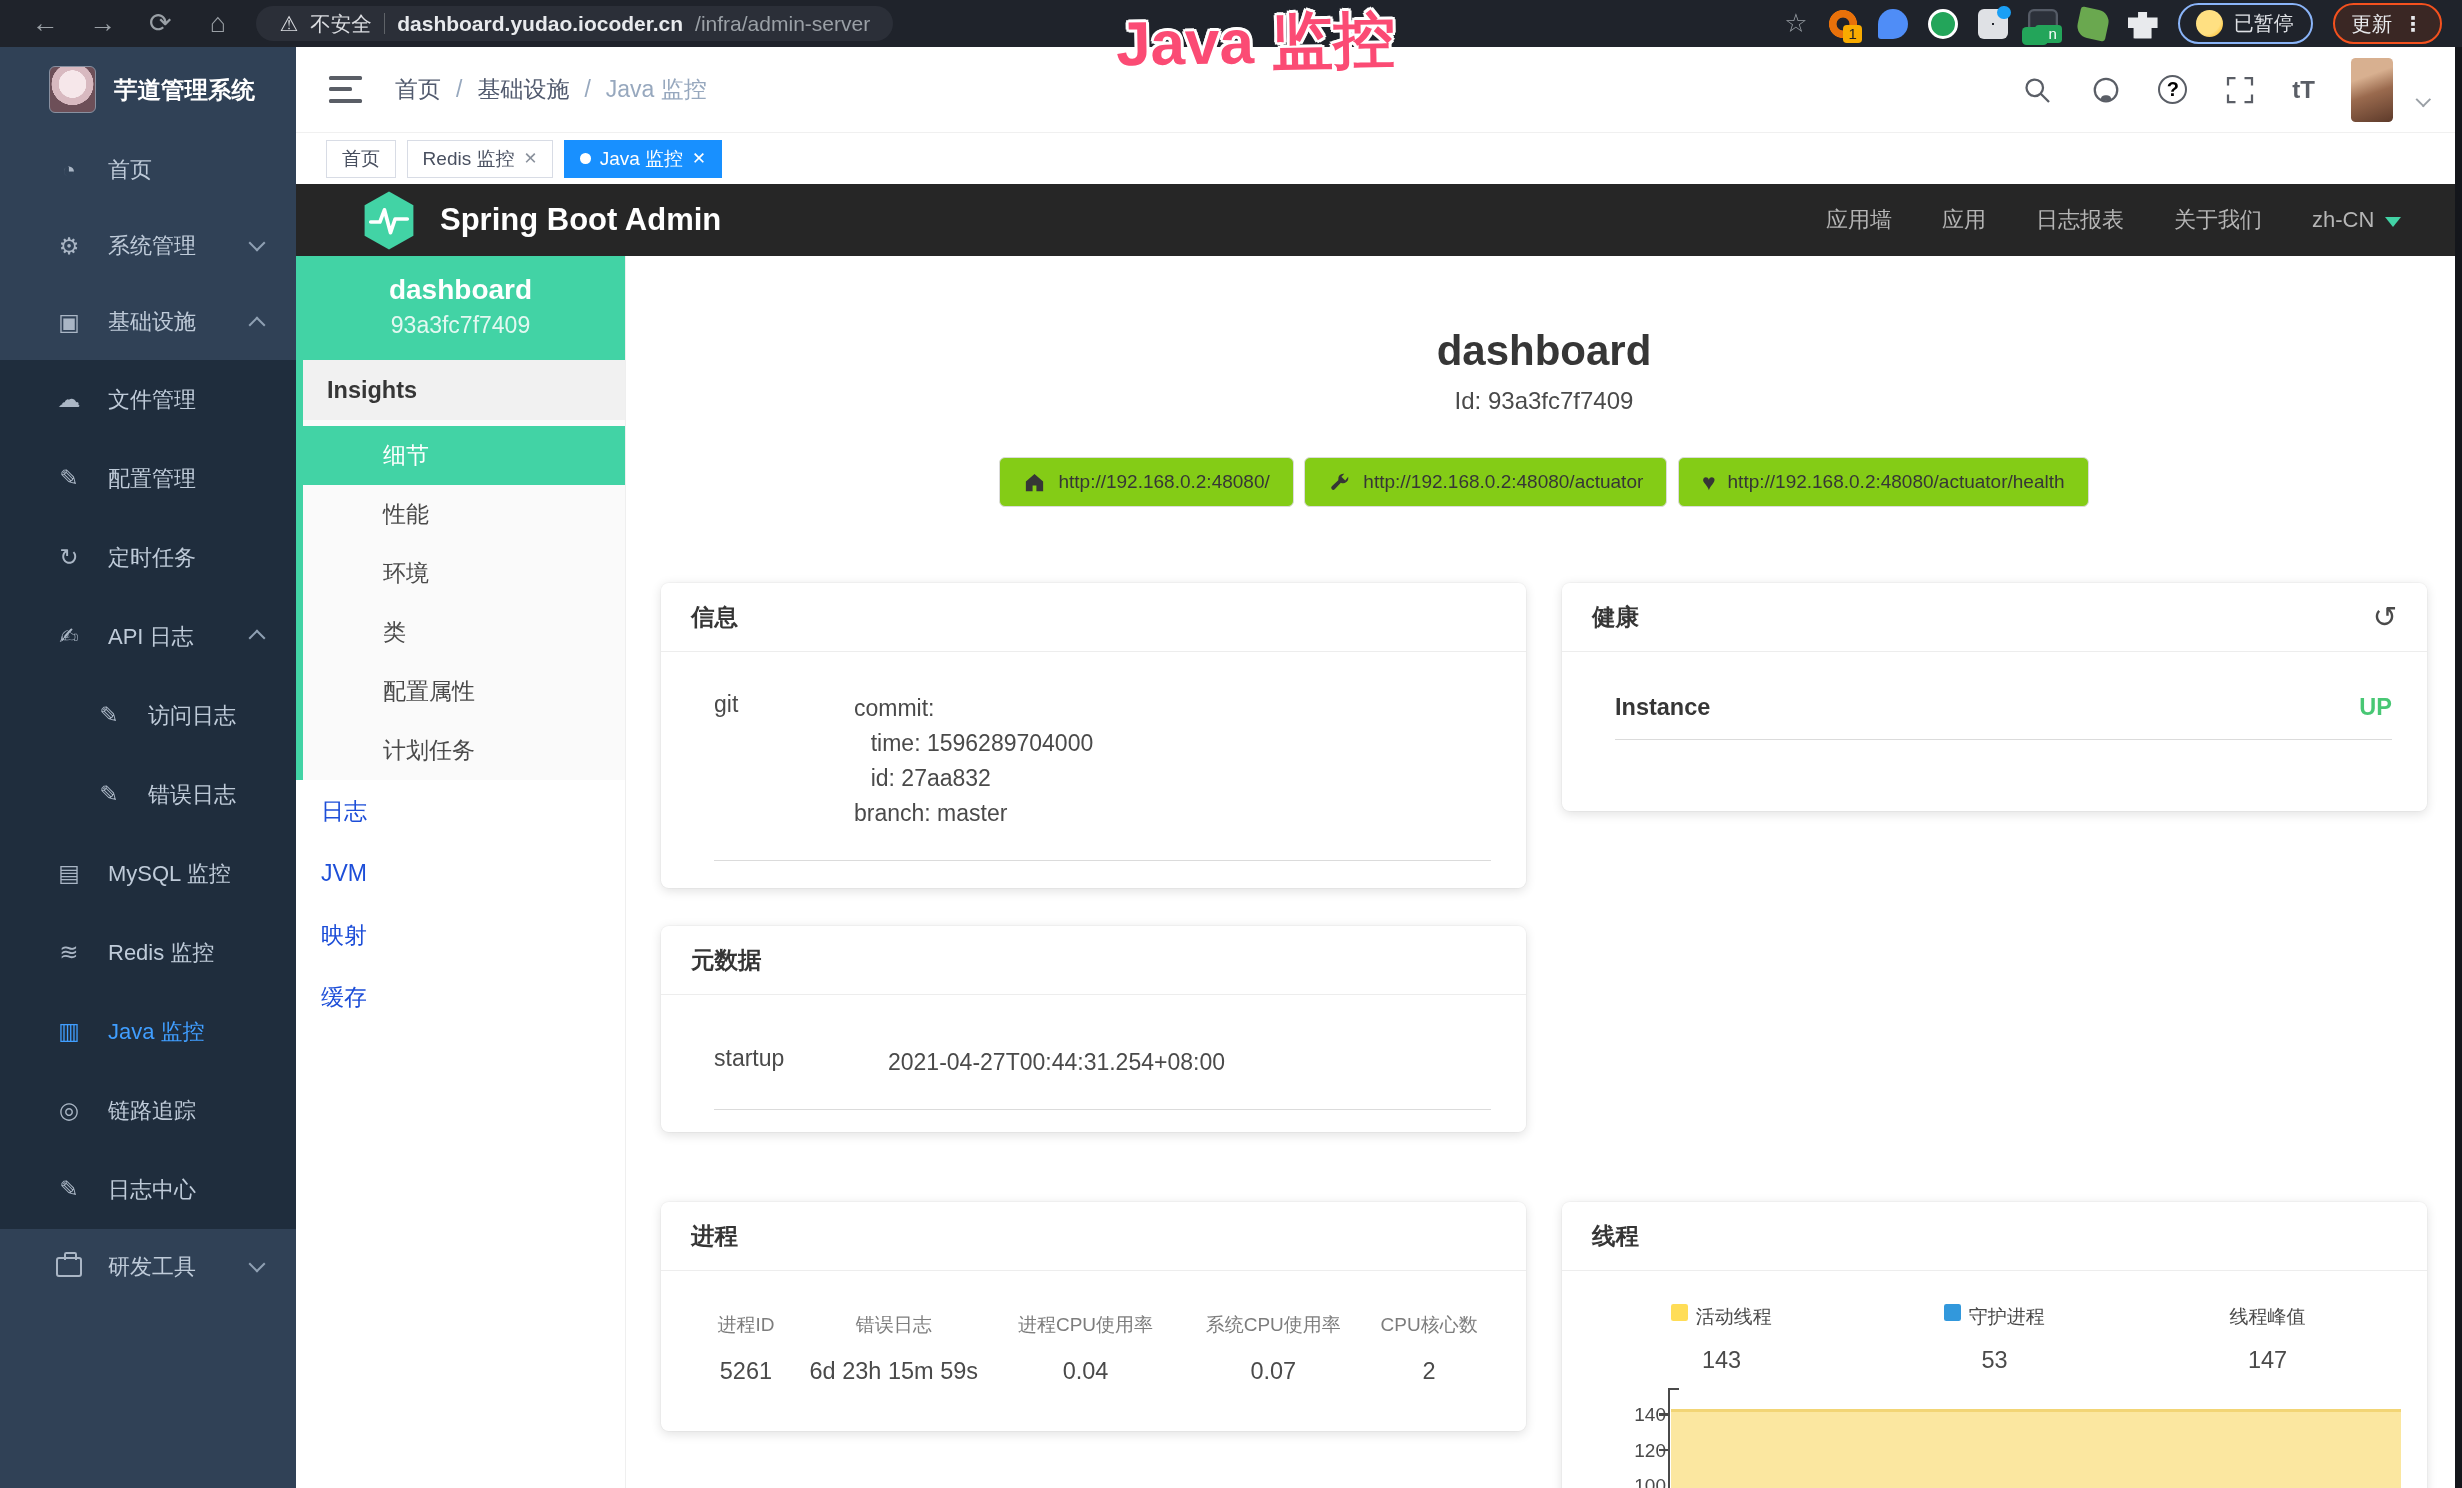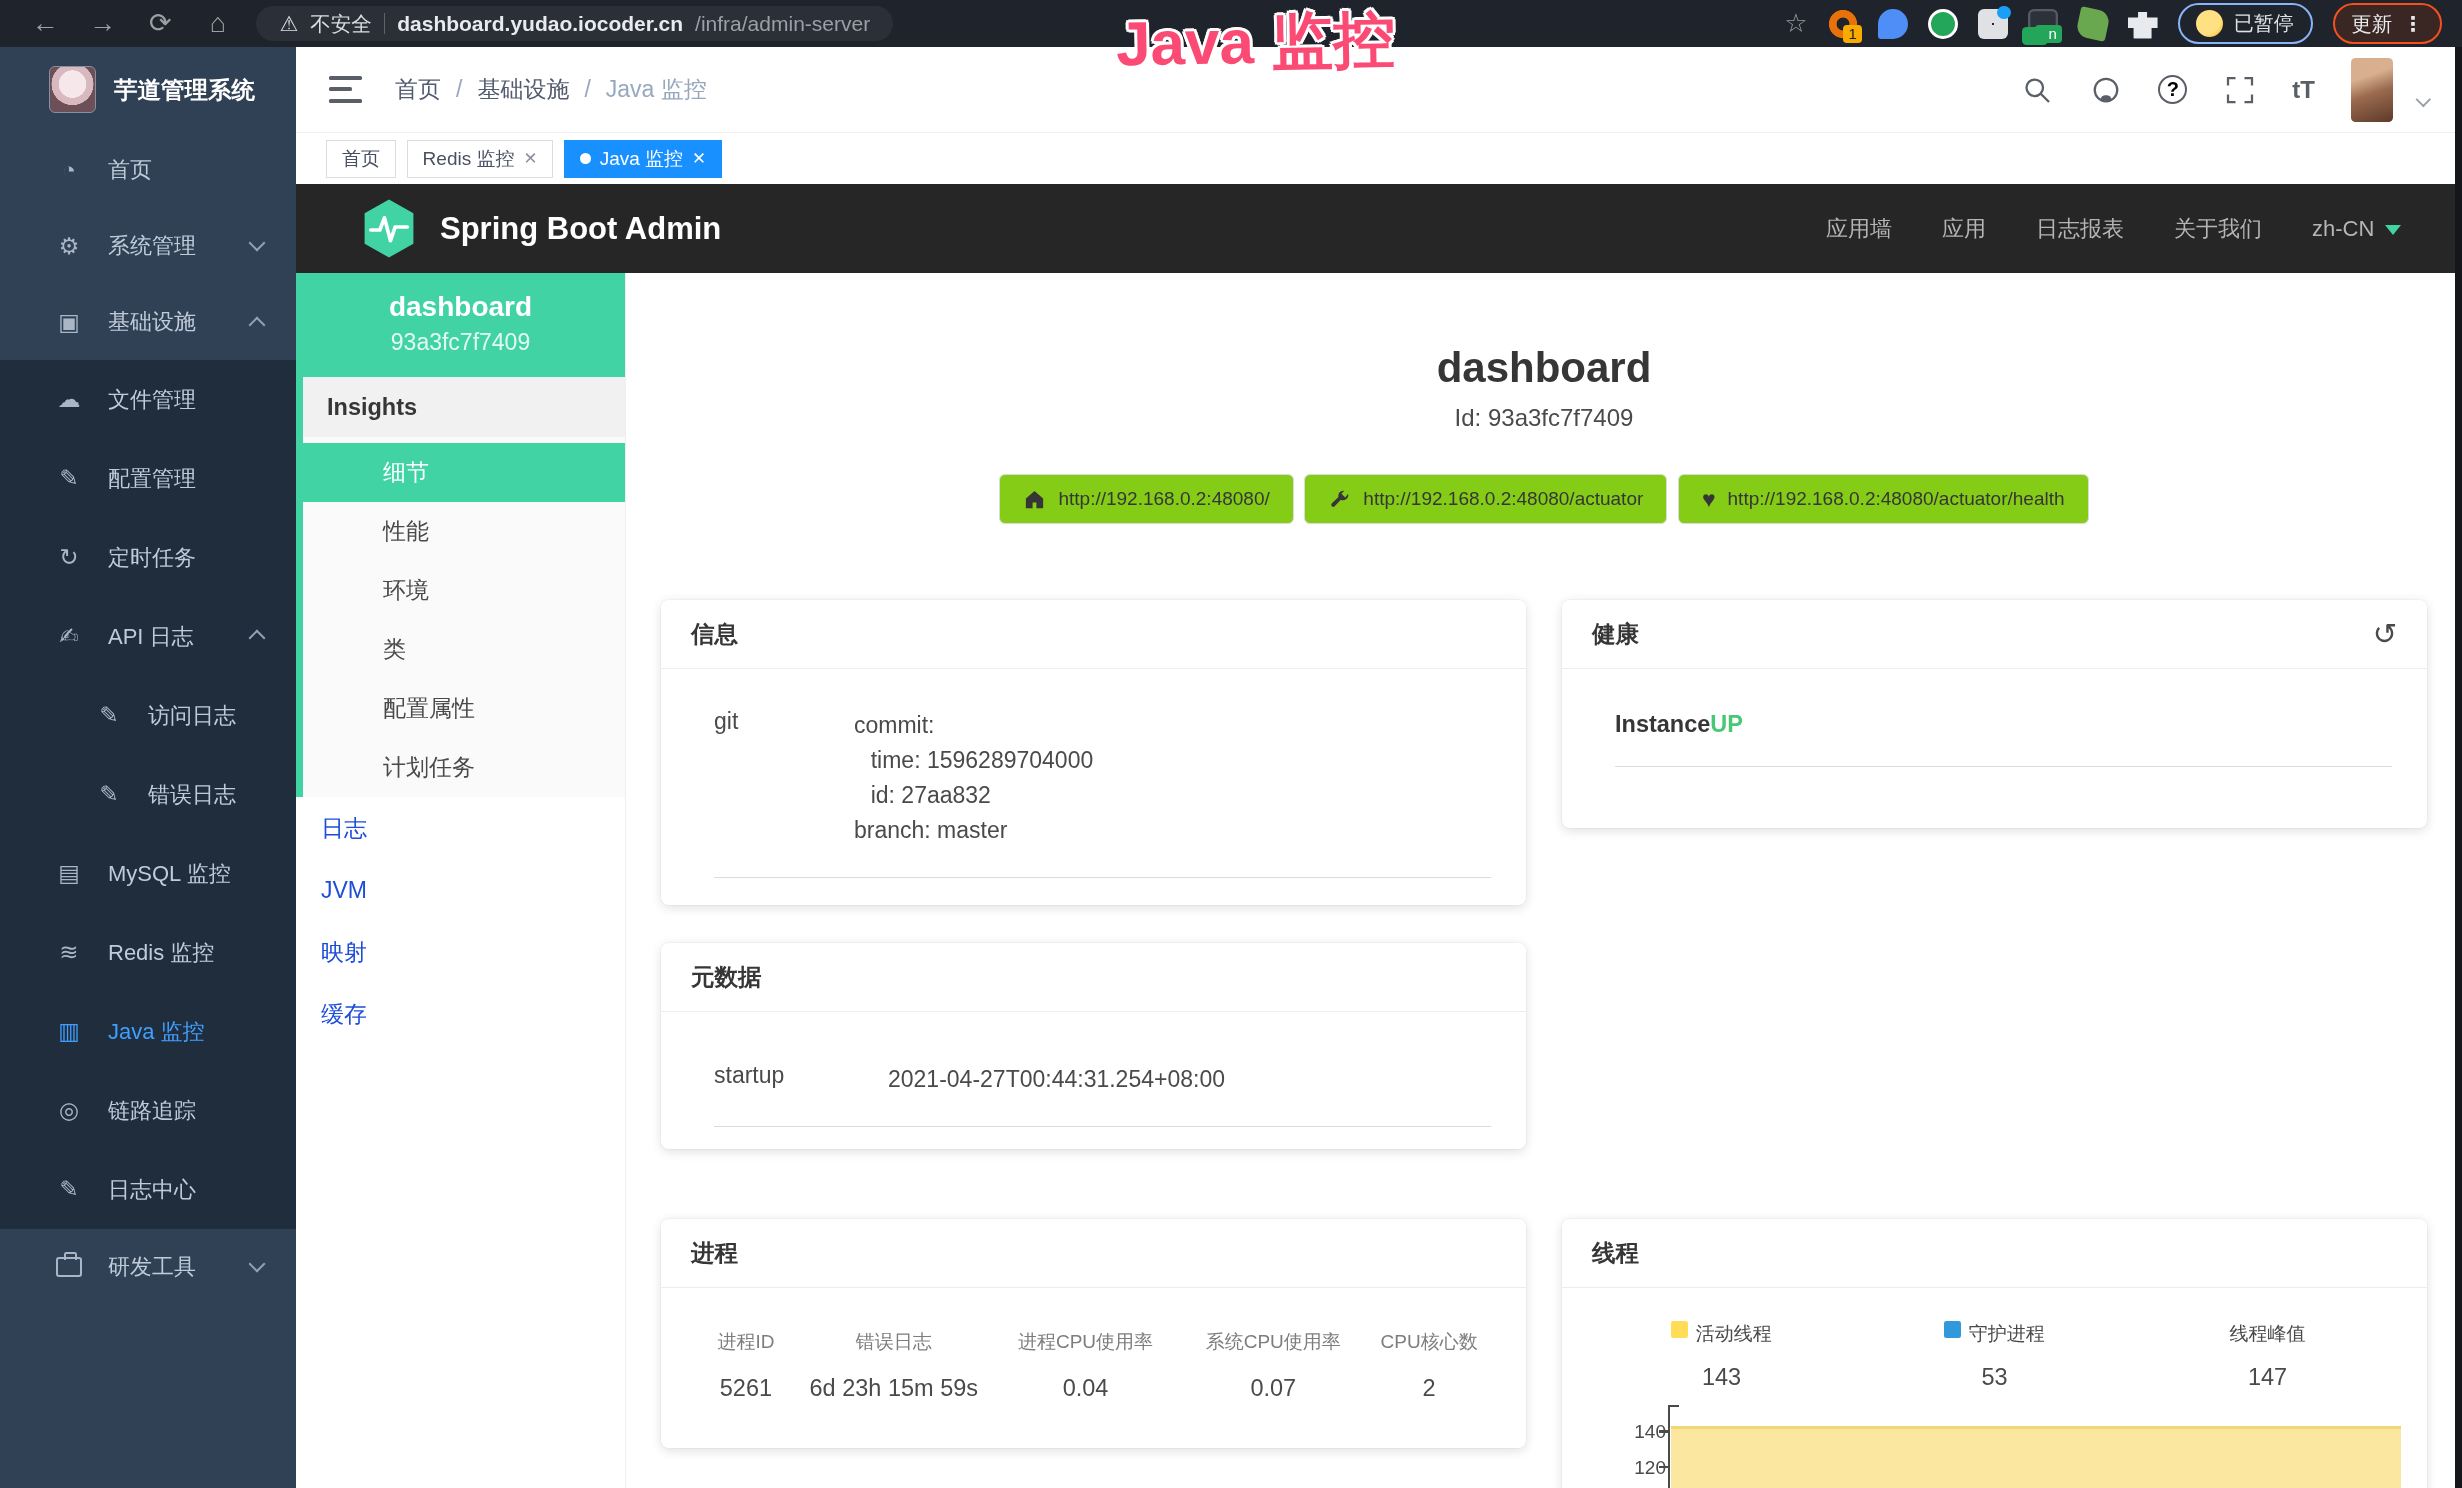--- a/index.html
+++ b/index.html
@@ -83,21 +83,21 @@
 
   
   .tags-bar{height:51px;display:flex;align-items:center;gap:10.6px;padding:0 30px;background:#fff;}
   .tag{height:38px;display:flex;align-items:center;gap:9px;padding:0 15px;border:0.8px solid #d8dce5;background:#fff;color:#495060;font-size:19px;cursor:pointer;white-space:nowrap;}
   .tag .close{font-size:16.7px;color:#8a919c;}
   .tag.active{background:#1890ff;border-color:#1890ff;color:#fff;}
   .tag.active .close{color:#fff;}
   .tag .dot{width:10.6px;height:10.6px;border-radius:50%;background:#fff;}
 
   
-  .sba-header{height:89px;background:#262626;display:flex;align-items:center;padding:0 61px 0 65px;}
+  .sba-header{height:72px;background:#262626;display:flex;align-items:center;padding:0 61px 0 65px;}
   .sba-logo{width:56px;height:61px;flex:none;}
   .sba-brand{color:#fff;font-weight:700;font-size:31px;margin-left:23px;white-space:nowrap;}
   .sba-nav{margin-left:auto;display:flex;align-items:center;gap:50px;}
   .sba-nav .nav-item{color:#b5b5b5;font-size:22px;white-space:nowrap;cursor:pointer;}
   .locale{display:flex;align-items:center;gap:10.6px;color:#b5b5b5;font-size:22px;cursor:pointer;}
   .locale .g-caret{width:0;height:0;border-left:8.3px solid transparent;border-right:8.3px solid transparent;border-top:10.6px solid #42d3a5;margin-top:3px;}
 
   
   .sba-body{flex:1;display:flex;min-height:0;background:#fff;}
   .sba-side{width:330px;flex:none;border-right:0.8px solid #efefef;}
@@ -131,21 +131,21 @@
   .card-health{height:228px;}
   .card-threads{height:440px;margin-top:391px;}
 
   .kv-row{display:flex;margin:39px 35px 0 53px;padding-bottom:29px;border-bottom:1.5px solid #dbdbdb;}
   .kv-key{width:140px;flex:none;font-size:23px;color:#4a4a4a;}
   .kv-val{flex:1;font-size:23px;color:#4a4a4a;line-height:35px;}
   .kv-val .ind{padding-left:16.7px;}
   .card-meta .kv-row{margin-top:50px;}
   .card-meta .kv-key{width:174px;}
 
-  .health-row{display:flex;justify-content:flex-start;align-items:center;margin:42px 35px 0 53px;padding-bottom:28px;border-bottom:1.5px solid #dbdbdb;}
+  .health-row{display:flex;justify-content:space-between;align-items:center;margin:42px 35px 0 53px;padding-bottom:18px;border-bottom:1.5px solid #dbdbdb;}
   .health-label{font-size:23.5px;font-weight:600;color:#363636;}
   .health-status{font-size:23.5px;font-weight:700;}
 
   .proc-table{padding:0 33px;margin-top:41px;}
   .proc-hrow,.proc-vrow{display:flex;text-align:center;}
   .proc-hrow span{font-size:19px;color:#7d7d7d;}
   .proc-vrow{margin-top:20px;}
   .proc-vrow span{font-size:23.5px;color:#4a4a4a;}
   .pc0{flex:13;} .pc1{flex:24;} .pc2{flex:24;} .pc3{flex:23;} .pc4{flex:16;}
 

